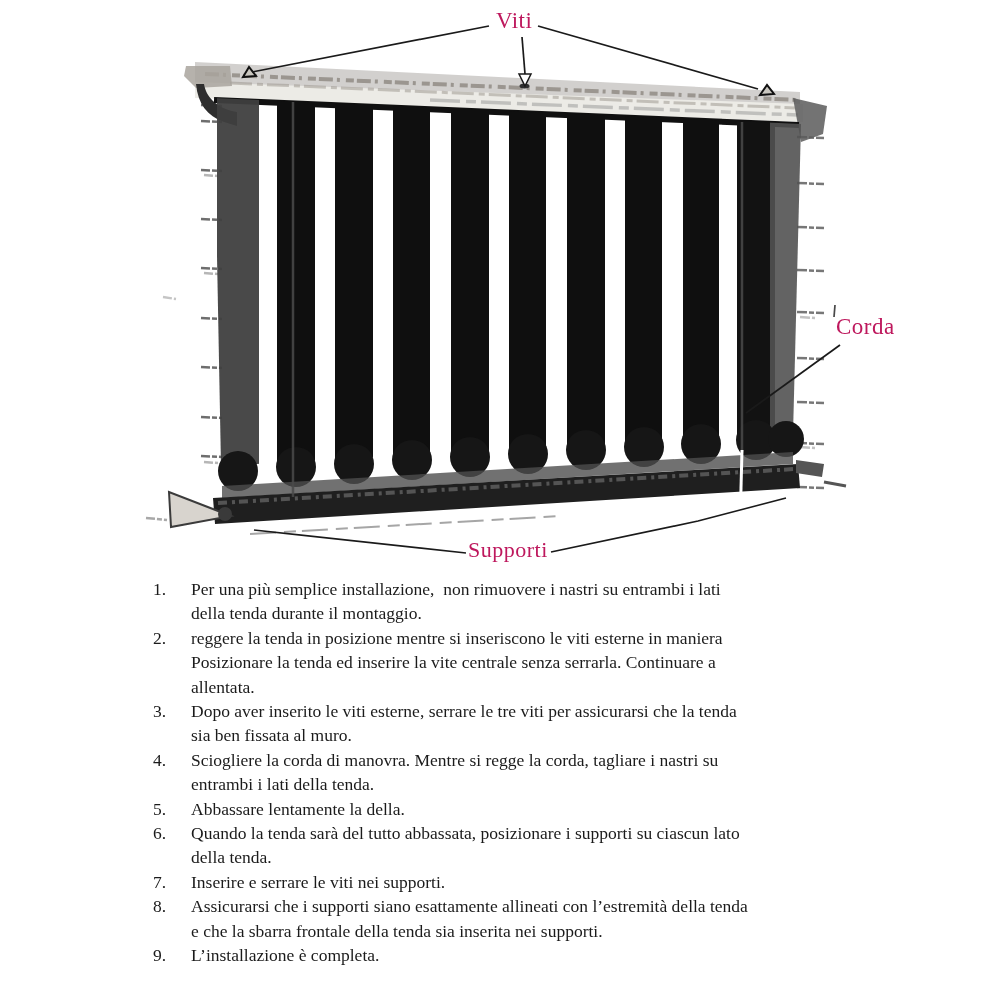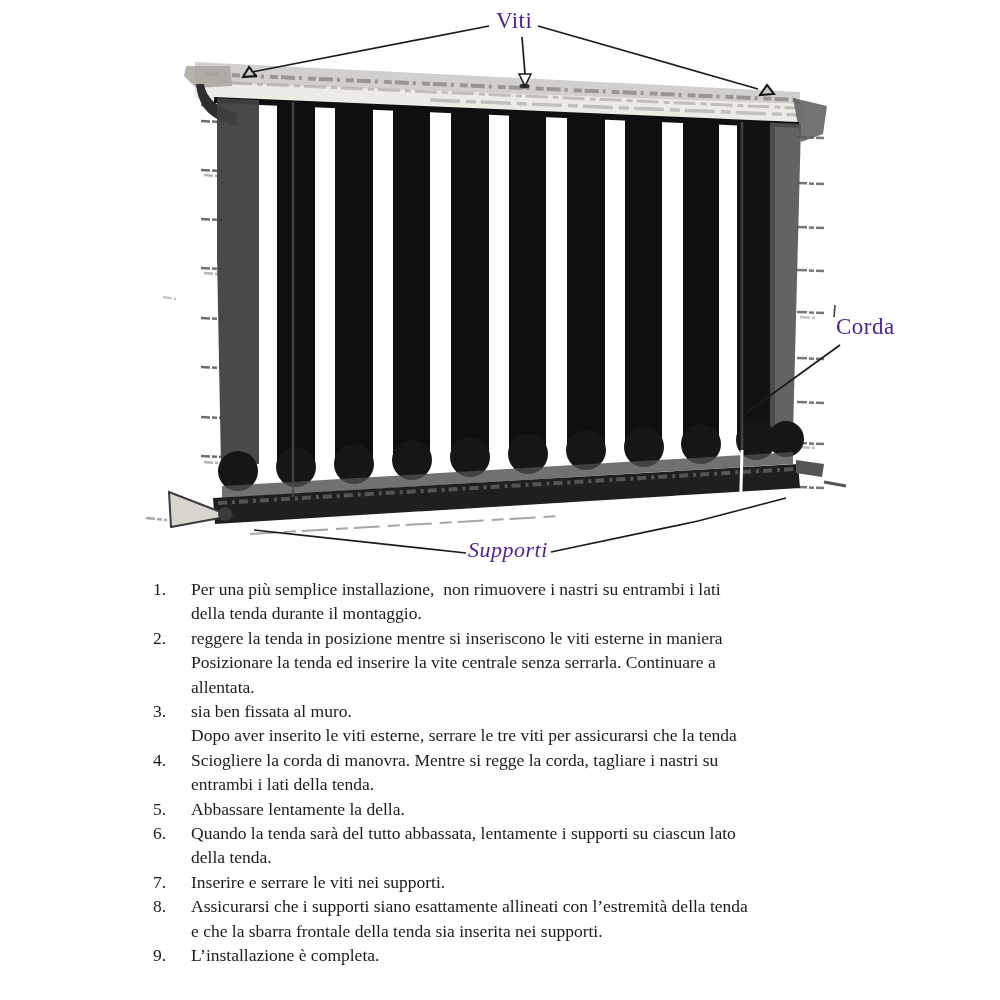--- a/index.html
+++ b/index.html
@@ -4,26 +4,26 @@
 <style>
   * { margin:0; padding:0; box-sizing:border-box; }
   html,body { width:1000px; height:1000px; }
   body {
     position:relative; background:#ffffff; overflow:hidden;
     font-family:"Liberation Serif", serif; color:#1b1b1b;
   }
   .figure { position:absolute; left:0; top:0; width:1000px; height:575px; }
   .figure svg { position:absolute; left:0; top:0; }
   .fig-label {
-    position:absolute; font-size:23px; color:#4c1d95; white-space:pre;
+    position:absolute; font-size:23px; color:#be185d; white-space:pre;
     letter-spacing:0.5px;
   }
   .label-viti     { left:496px; top:8px;   }
   .label-corda    { left:836px; top:314px; }
-  .label-supporti { left:468px; top:537px; font-size:22px;font-style:italic; }
+  .label-supporti { left:468px; top:537px; font-size:22px; }
 
   .instructions { position:absolute; left:153px; top:577px; width:730px; }
   .item { display:flex; }
   .num {
     flex:0 0 32px; width:32px;
     font-size:17.5px; line-height:24.4px; white-space:pre;
   }
   .lines { flex:1 1 auto; }
   .line { font-size:17.5px; line-height:24.4px; white-space:pre;margin-left:6px; }
 </style>
@@ -171,22 +171,22 @@
     <div class="lines">
       <div class="line">reggere la tenda in posizione mentre si inseriscono le viti esterne in maniera</div>
       <div class="line">Posizionare la tenda ed inserire la vite centrale senza serrarla. Continuare a</div>
       <div class="line">allentata.</div>
     </div>
   </div>
 
   <div class="item">
     <span class="num">3.</span>
     <div class="lines">
+      <div class="line">Dopo aver inserito le viti esterne, serrare le tre viti per assicurarsi che la tenda</div>
       <div class="line">sia ben fissata al muro.</div>
-      <div class="line">Dopo aver inserito le viti esterne, serrare le tre viti per assicurarsi che la tenda</div>
     </div>
   </div>
 
   <div class="item">
     <span class="num">4.</span>
     <div class="lines">
       <div class="line">Sciogliere la corda di manovra. Mentre si regge la corda, tagliare i nastri su</div>
       <div class="line">entrambi i lati della tenda.</div>
     </div>
   </div>
@@ -194,21 +194,21 @@
   <div class="item">
     <span class="num">5.</span>
     <div class="lines">
       <div class="line">Abbassare lentamente la della.</div>
     </div>
   </div>
 
   <div class="item">
     <span class="num">6.</span>
     <div class="lines">
-      <div class="line">Quando la tenda sarà del tutto abbassata, lentamente i supporti su ciascun lato</div>
+      <div class="line">Quando la tenda sarà del tutto abbassata, posizionare i supporti su ciascun lato</div>
       <div class="line">della tenda.</div>
     </div>
   </div>
 
   <div class="item">
     <span class="num">7.</span>
     <div class="lines">
       <div class="line">Inserire e serrare le viti nei supporti.</div>
     </div>
   </div>

